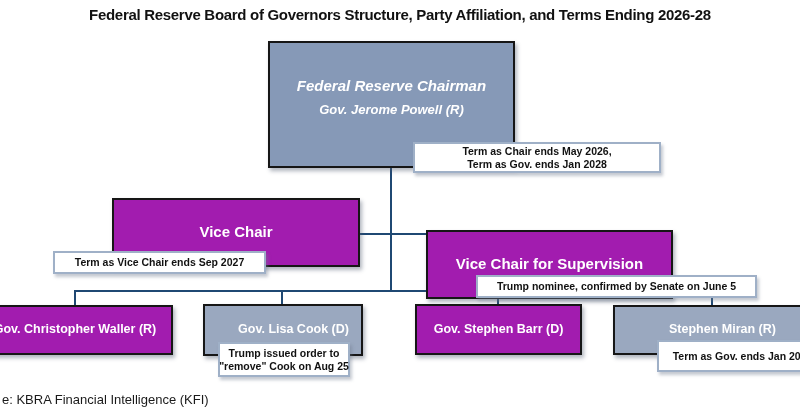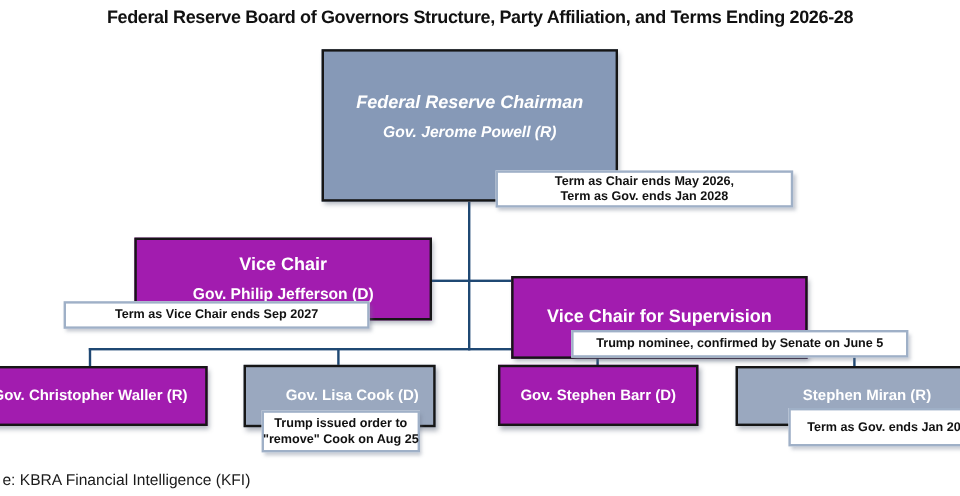--- a/index.html
+++ b/index.html
@@ -49,21 +49,20 @@
 
   <div class="page-title">Federal Reserve Board of Governors Structure, Party Affiliation, and Terms Ending 2026-28</div>
 
   <div class="box fill-chairman" style="left:268px;top:41px;width:247px;height:127px;padding-bottom:14px;font-style:italic;">
     <div class="role">Federal Reserve Chairman</div>
     <div class="pname">Gov. Jerome Powell (R)</div>
   </div>
 
   <div class="box fill-navy" style="left:112px;top:198px;width:248px;height:69px;">
     <div class="role">Vice Chair</div>
-    <div class="pname">Gov. Philip Jefferson (D)</div>
   </div>
 
   <div class="box fill-navy" style="left:426px;top:182px;width:247px;height:69px;margin-top:48px;">
     <div class="role">Vice Chair for Supervision</div>
   </div>
 
   <div class="box fill-navy" style="left:-23px;top:305px;width:196px;height:50px;">
     <div class="mname">Gov. Christopher Waller (R)</div>
   </div>
   <div class="box fill-gray" style="left:203px;top:304px;width:160px;height:52px;">
@@ -73,21 +72,21 @@
     <div class="mname">Gov. Stephen Barr (D)</div>
   </div>
   <div class="box fill-gray" style="left:613px;top:305px;width:198px;height:50px;">
     <div class="mname">Stephen Miran (R)</div>
   </div>
 
   <div class="note" style="left:413px;top:142px;width:248px;height:31px;">
     <span>Term as Chair ends May 2026,</span>
     <span>Term as Gov. ends Jan 2028</span>
   </div>
-  <div class="note" style="left:53px;top:251px;width:255px;height:23px;">
+  <div class="note" style="left:53px;top:251px;width:213px;height:23px;">
     <span>Term as Vice Chair ends Sep 2027</span>
   </div>
   <div class="note" style="left:476px;top:252px;width:281px;height:23px;margin-top:23px;">
     <span>Trump nominee, confirmed by Senate on June 5</span>
   </div>
   <div class="note" style="left:218px;top:342px;width:132px;height:35px;">
     <span>Trump issued order to</span>
     <span>"remove" Cook on Aug 25</span>
   </div>
   <div class="note" style="left:657px;top:340px;width:171px;height:32px;">

